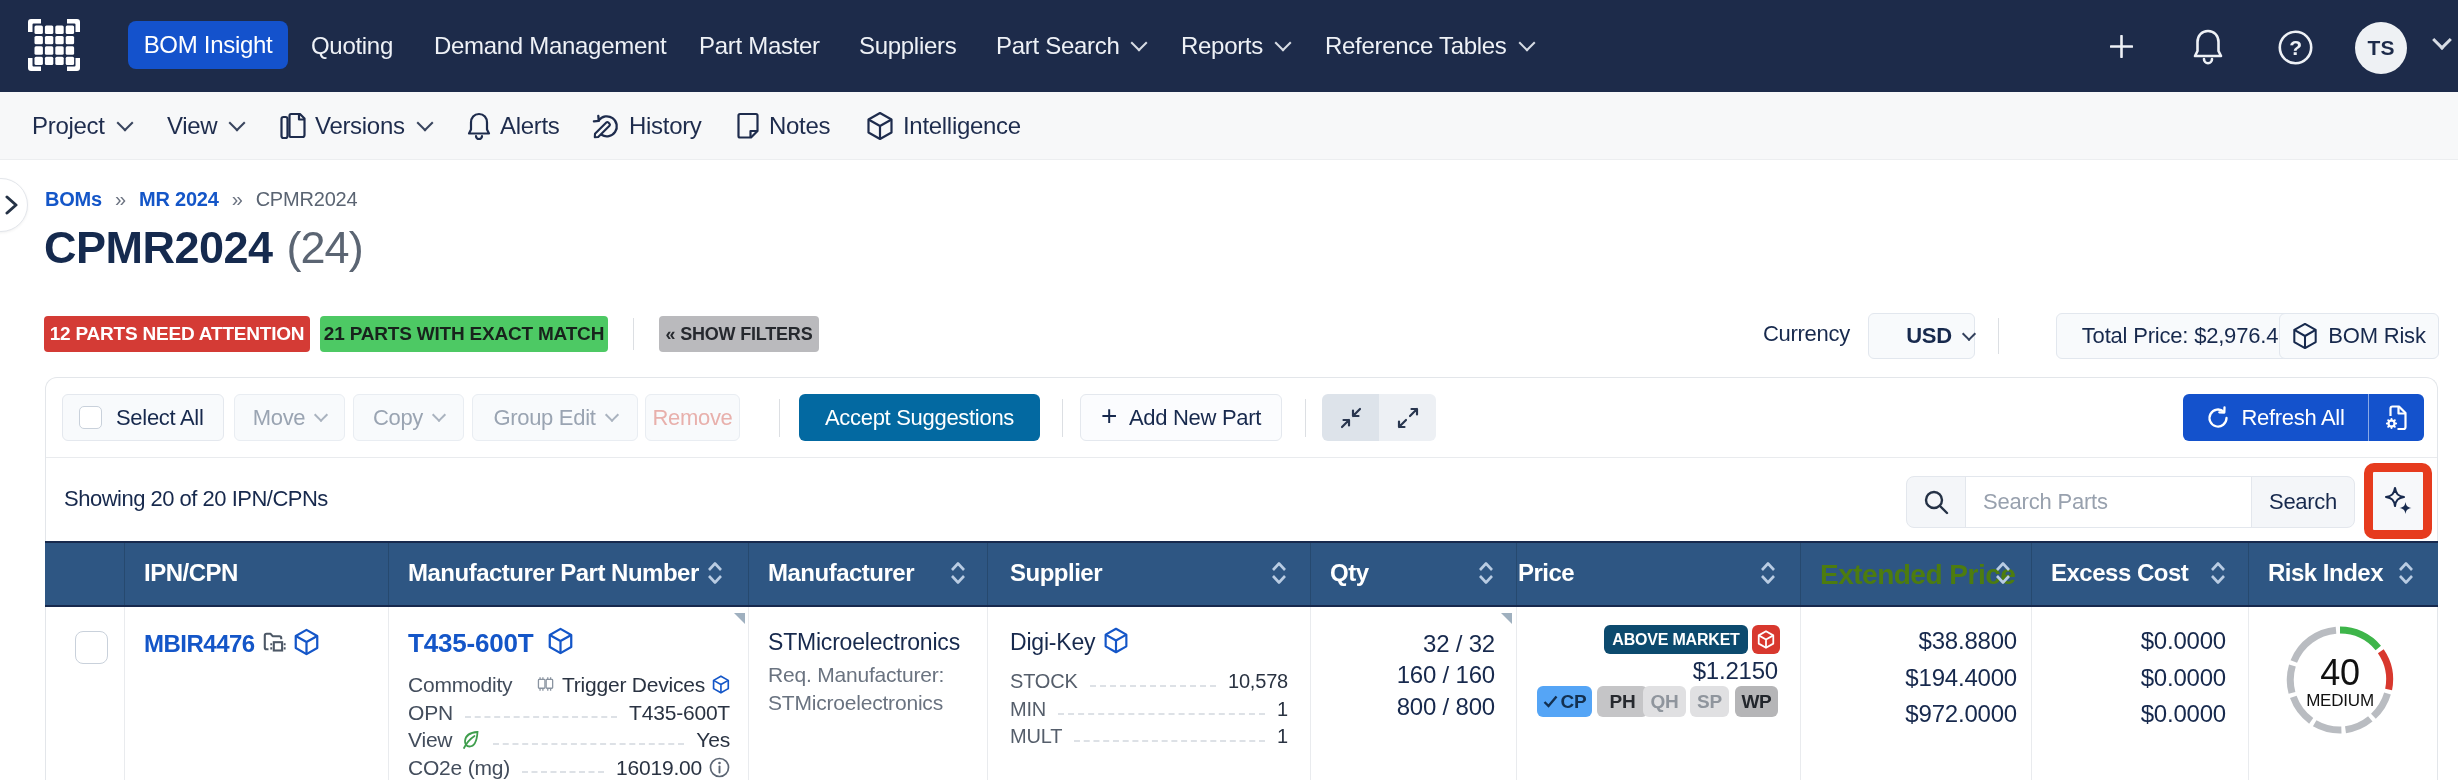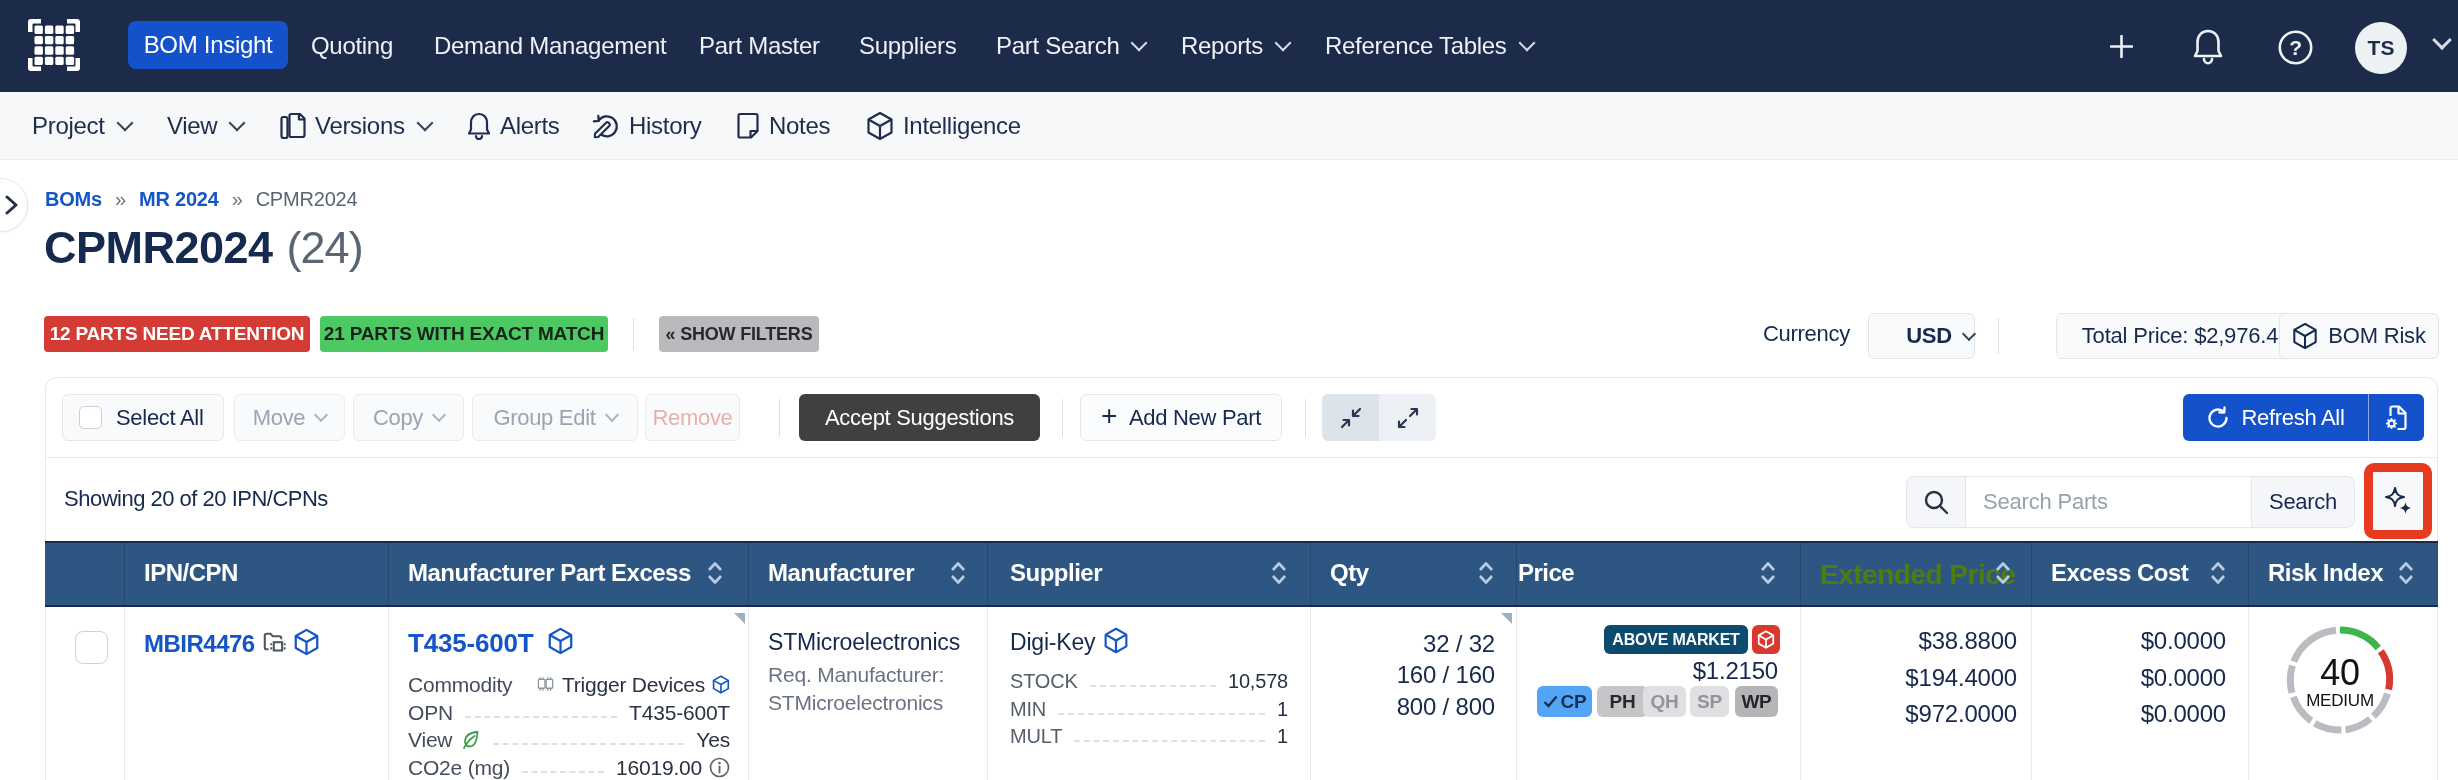--- a/index.html
+++ b/index.html
@@ -181,21 +181,21 @@
 <div class="card"></div>
 
 <div class="btn light" style="left:62px;width:162px;justify-content:flex-start;padding-left:16px;">
   <span style="display:inline-block;width:23px;height:23px;border:1.5px solid #c9d1db;border-radius:5px;background:#fff;margin-right:14px;"></span>
   Select All</div>
 <div class="btn ghost" style="left:234px;width:111px;">Move<span class="chev" style="border-color:#aab3bf;border-width:2px;width:10px;height:10px;margin-left:11px;margin-top:-5px;"></span></div>
 <div class="btn ghost" style="left:353px;width:111px;">Copy<span class="chev" style="border-color:#aab3bf;border-width:2px;width:10px;height:10px;margin-left:11px;margin-top:-5px;"></span></div>
 <div class="btn ghost" style="left:472px;width:166px;">Group Edit<span class="chev" style="border-color:#aab3bf;border-width:2px;width:10px;height:10px;margin-left:11px;margin-top:-5px;"></span></div>
 <div class="btn ghost" style="left:645px;width:95px;color:#e8b0ac;">Remove</div>
 <div class="vdiv" style="left:779px;top:399px;height:38px;"></div>
-<div class="btn" style="left:799px;width:241px;background:#404040;color:#fff;">Accept Suggestions</div>
+<div class="btn" style="left:799px;width:241px;background:#0369a1;color:#fff;">Accept Suggestions</div>
 <div class="vdiv" style="left:1062px;top:399px;height:38px;"></div>
 <div class="btn light" style="left:1080px;width:202px;background:#fbfcfe;"><span style="font-size:28px;font-weight:400;margin-right:12px;margin-top:-3px;">+</span>Add New Part</div>
 <div class="vdiv" style="left:1305px;top:399px;height:38px;"></div>
 <div class="abs" style="left:1322px;top:394px;width:114px;height:47px;border-radius:6px;overflow:hidden;display:flex;">
   <div style="width:57px;height:47px;background:#dde3ea;display:flex;align-items:center;justify-content:center;">
     <svg width="22" height="22" viewBox="0 0 22 22">
         <path d="M13 9 L20 2 M13 9 H18.5 M13 9 V3.5 M9 13 L2 20 M9 13 H3.5 M9 13 V18.5" stroke="#29364f" stroke-width="2.2" fill="none" stroke-linecap="round"></path>
       </svg>
   </div>
   <div style="width:57px;height:47px;background:#edf0f4;display:flex;align-items:center;justify-content:center;">
@@ -238,21 +238,21 @@
   <svg width="32" height="32" viewBox="0 0 32 32">
       <path d="M13 3 C13.9 8.9 16.1 11.1 22 12 C16.1 12.9 13.9 15.1 13 21 C12.1 15.1 9.9 12.9 4 12 C9.9 11.1 12.1 8.9 13 3 Z" fill="none" stroke="#17294d" stroke-width="2.1" stroke-linejoin="round"></path>
       <path d="M23.5 17 C24.1 20.9 25.6 22.4 29.5 23 C25.6 23.6 24.1 25.1 23.5 29 C22.9 25.1 21.4 23.6 17.5 23 C21.4 22.4 22.9 20.9 23.5 17 Z" fill="#17294d"></path>
     </svg>
 </div>
 <div class="abs" style="left:2364px;top:463px;width:68px;height:76px;border:9px solid #e63b1e;border-radius:10px;"></div>
 
 <div class="abs" style="left:45px;top:541px;width:2393px;height:66px;background:#2e5683;border-top:2px solid #17294d;border-bottom:2px solid #17294d;"></div>
 
 <div class="abs" style="left:144px;top:559px;color:#fff;font-weight:700;font-size:24px;letter-spacing:-0.5px;">IPN/CPN</div>
-<div class="abs" style="left:408px;top:559px;color:#fff;font-weight:700;font-size:24px;letter-spacing:-0.5px;">Manufacturer Part Excess</div>
+<div class="abs" style="left:408px;top:559px;color:#fff;font-weight:700;font-size:24px;letter-spacing:-0.5px;">Manufacturer Part Number</div>
 <div class="abs" style="left:768px;top:559px;color:#fff;font-weight:700;font-size:24px;letter-spacing:-0.5px;">Manufacturer</div>
 <div class="abs" style="left:1010px;top:559px;color:#fff;font-weight:700;font-size:24px;letter-spacing:-0.5px;">Supplier</div>
 <div class="abs" style="left:1330px;top:559px;color:#fff;font-weight:700;font-size:24px;letter-spacing:-0.5px;">Qty</div>
 <div class="abs" style="left:1518px;top:559px;color:#fff;font-weight:700;font-size:24px;letter-spacing:-0.5px;">Price</div>
 <div class="abs" style="left:1820px;top:559px;color:#4d7c0f;font-weight:700;font-size:28px;letter-spacing:-0.5px;">Extended Price</div>
 <div class="abs" style="left:2051px;top:559px;color:#fff;font-weight:700;font-size:24px;letter-spacing:-0.5px;">Excess Cost</div>
 <div class="abs" style="left:2268px;top:559px;color:#fff;font-weight:700;font-size:24px;letter-spacing:-0.5px;">Risk Index</div>
 
 <div class="abs" style="left:124px;top:543px;width:1px;height:62px;background:#26496f;"></div>
 <div class="abs" style="left:388px;top:543px;width:1px;height:62px;background:#26496f;"></div>

